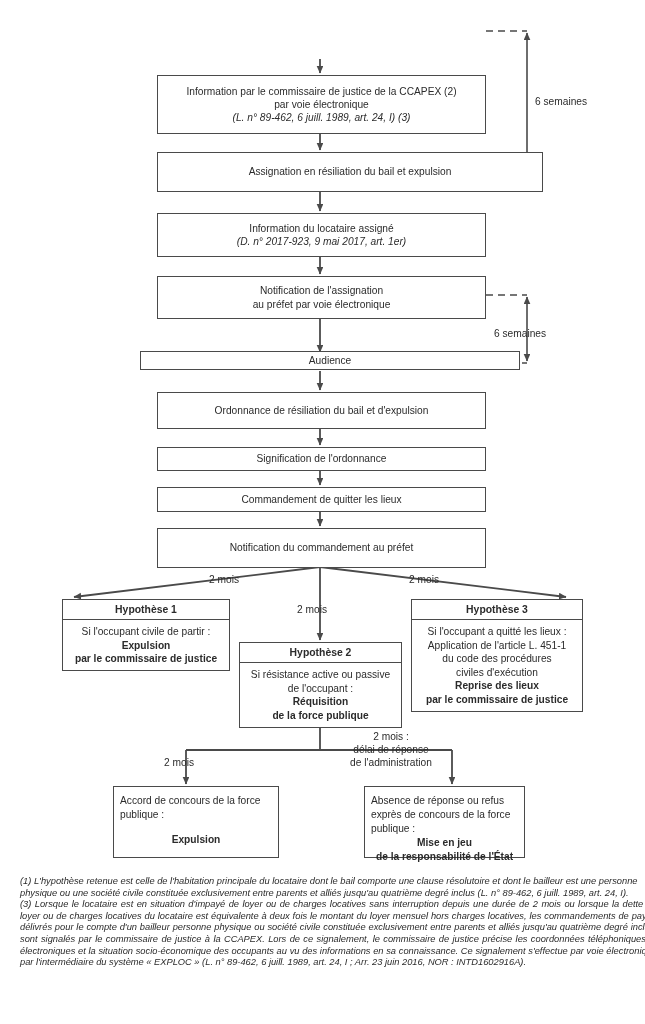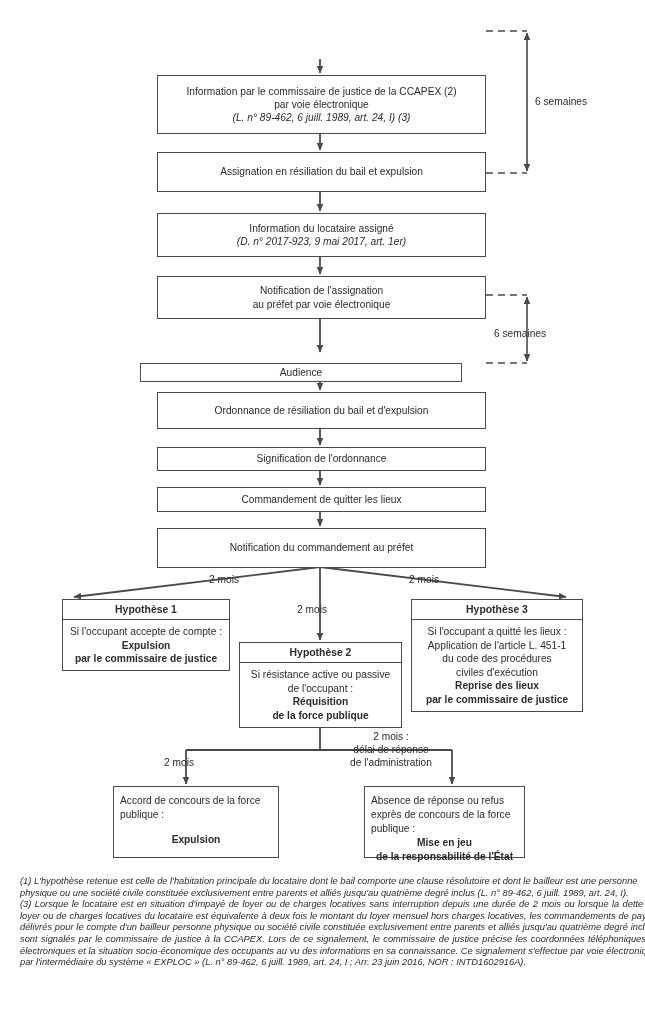--- a/index.html
+++ b/index.html
@@ -181,35 +181,35 @@
     </g>
   </svg>
 
 
   <div class="node" style="left:157px; top:75px; width:329px; height:59px;">
     <span class="ln">Information par le commissaire de justice de la CCAPEX (2)</span>
     <span class="ln">par voie électronique</span>
     <span class="ln ref">(L. n° 89-462, 6 juill. 1989, art. 24, I) (3)</span>
   </div>
 
-  <div class="node" style="left:157px; top:152px; width:329px; height:40px;">
+  <div class="node" style="left:157px; top:152px; width:386px; height:40px;">
     <span class="ln">Assignation en résiliation du bail et expulsion</span>
   </div>
 
   <div class="node" style="left:157px; top:213px; width:329px; height:44px;">
     <span class="ln">Information du locataire assigné</span>
     <span class="ln ref">(D. n° 2017-923, 9 mai 2017, art. 1er)</span>
   </div>
 
   <div class="node" style="left:157px; top:276px; width:329px; height:43px;">
     <span class="ln">Notification de l'assignation</span>
     <span class="ln">au préfet par voie électronique</span>
   </div>
 
-  <div class="node" style="left:140px; top:363px; width:322px; height:19px;">
+  <div class="node" style="left:140px; top:351px; width:380px; height:19px;">
     <span class="ln">Audience</span>
   </div>
 
   <div class="node" style="left:157px; top:392px; width:329px; height:37px;">
     <span class="ln">Ordonnance de résiliation du bail et d'expulsion</span>
   </div>
 
   <div class="node" style="left:157px; top:447px; width:329px; height:24px;">
     <span class="ln">Signification de l'ordonnance</span>
   </div>
@@ -218,21 +218,21 @@
     <span class="ln">Commandement de quitter les lieux</span>
   </div>
 
   <div class="node" style="left:157px; top:528px; width:329px; height:40px;">
     <span class="ln">Notification du commandement au préfet</span>
   </div>
 
   <div class="hyp" style="left:62px; top:599px; width:168px; height:72px;">
     <div class="hyp-title">Hypothèse 1</div>
     <div class="hyp-body">
-      <span class="ln">Si l'occupant accepte de compte :</span>
+      <span class="ln">Si l'occupant civile de partir :</span>
       <span class="ln bold">Expulsion</span>
       <span class="ln bold">par le commissaire de justice</span>
     </div>
   </div>
 
   <div class="hyp" style="left:239px; top:642px; width:163px; height:86px;">
     <div class="hyp-title">Hypothèse 2</div>
     <div class="hyp-body">
       <span class="ln">Si résistance active ou passive</span>
       <span class="ln">de l'occupant :</span>

